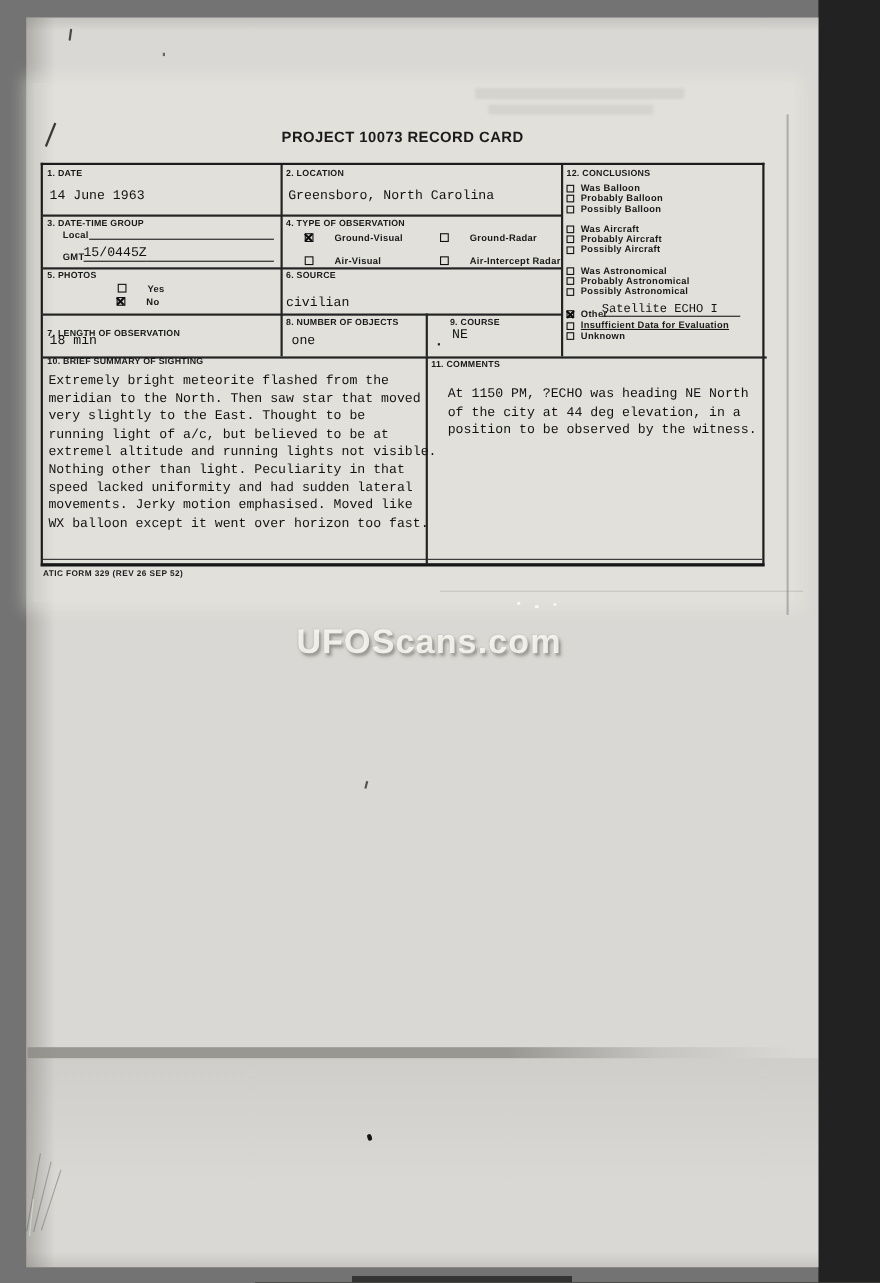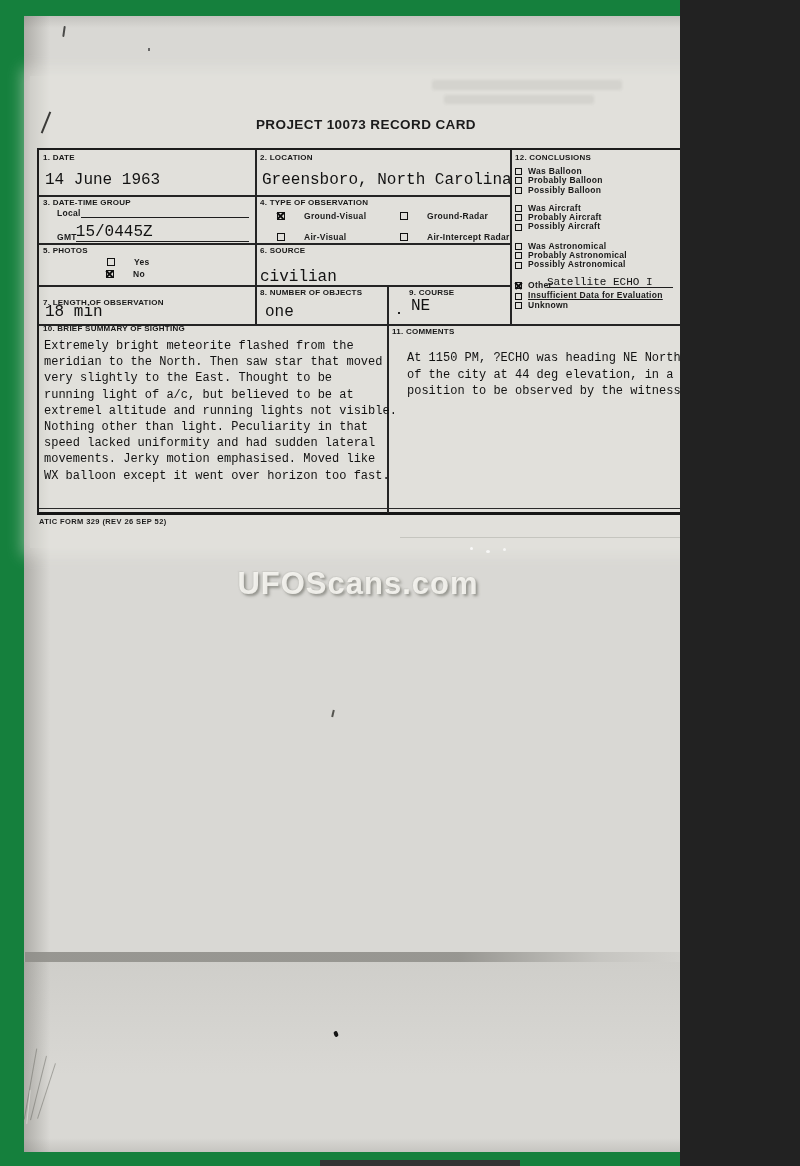--- a/index.html
+++ b/index.html
@@ -1,16 +1,16 @@
 <!DOCTYPE html>
 <html><head>
 <meta charset="utf-8">
 <style>
   html,body{margin:0;padding:0;background:#222;}
-  .screen{position:relative;width:680px;height:1166px;background:#15803d;overflow:hidden;
+  .screen{position:relative;width:744px;height:1166px;background:#737373;overflow:hidden;
           font-family:"Liberation Sans",sans-serif;}
   
   .paper{position:absolute;left:24px;top:16px;width:762px;height:1136px;
     background:
       linear-gradient(90deg, rgba(110,108,102,.40), rgba(110,108,102,0) 26px),
       linear-gradient(270deg, rgba(118,116,110,.38), rgba(118,116,110,0) 34px),
       linear-gradient(180deg, rgba(120,118,112,.22), rgba(0,0,0,0) 12px),
       linear-gradient(0deg, rgba(120,118,112,.20), rgba(0,0,0,0) 14px),
       #d9d8d4;}
   .card-sheet{position:absolute;left:30px;top:76px;width:692px;height:472px;
@@ -30,21 +30,21 @@
     text-shadow:2px 2px 3px rgba(130,130,123,.85), -1px -1px 1px rgba(190,190,184,.4);padding-left:36px;}
 
   
   .form{position:absolute;left:37px;top:148px;width:658px;height:367px;
     border:2px solid #1c1c1c;border-bottom:3px solid #161616;box-sizing:border-box;color:#161616;}
   .form::after{content:"";position:absolute;left:0;right:0;bottom:3px;height:1px;background:#2a2a2a;}
   .vline,.hline{position:absolute;background:#242424;}
   .vline{width:1.5px;} .hline{height:1.5px;}
   .flabel{font-weight:bold;font-size:8px;letter-spacing:.25px;color:#181818;white-space:nowrap;}
   .olabel{font-weight:bold;font-size:8.5px;letter-spacing:.3px;color:#1a1a1a;white-space:nowrap;}
-  .mono{font-family:"Liberation Mono","DejaVu Sans Mono",monospace;font-size:16px;color:#121212;white-space:nowrap;}
+  .mono{font-family:"Liberation Mono","DejaVu Sans Mono",monospace;font-size:12px;color:#121212;white-space:nowrap;}
   .pre{font-family:"Liberation Mono","DejaVu Sans Mono",monospace;font-size:12px;color:#121212;
     white-space:pre;line-height:16.2px;margin:0;}
   .abs{position:absolute;}
 
   
   .cb{display:inline-block;width:6px;height:6px;border:1.2px solid #111;position:relative;flex:none;background:transparent;}
   .cb.small{width:5px;height:5px;border-width:1.1px;}
   .cb.checked::before,.cb.checked::after{content:"";position:absolute;left:-2px;top:2.2px;width:9px;height:1.5px;background:#101010;}
   .cb.checked::before{transform:rotate(45deg);} .cb.checked::after{transform:rotate(-45deg);}
   .opt{display:flex;align-items:center;gap:19px;}

